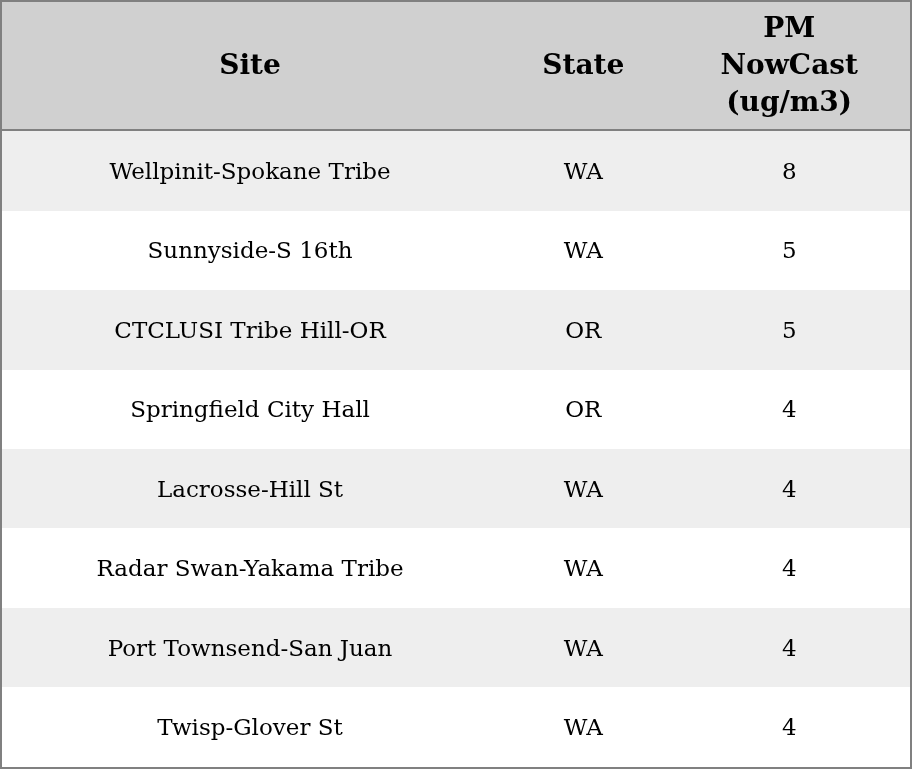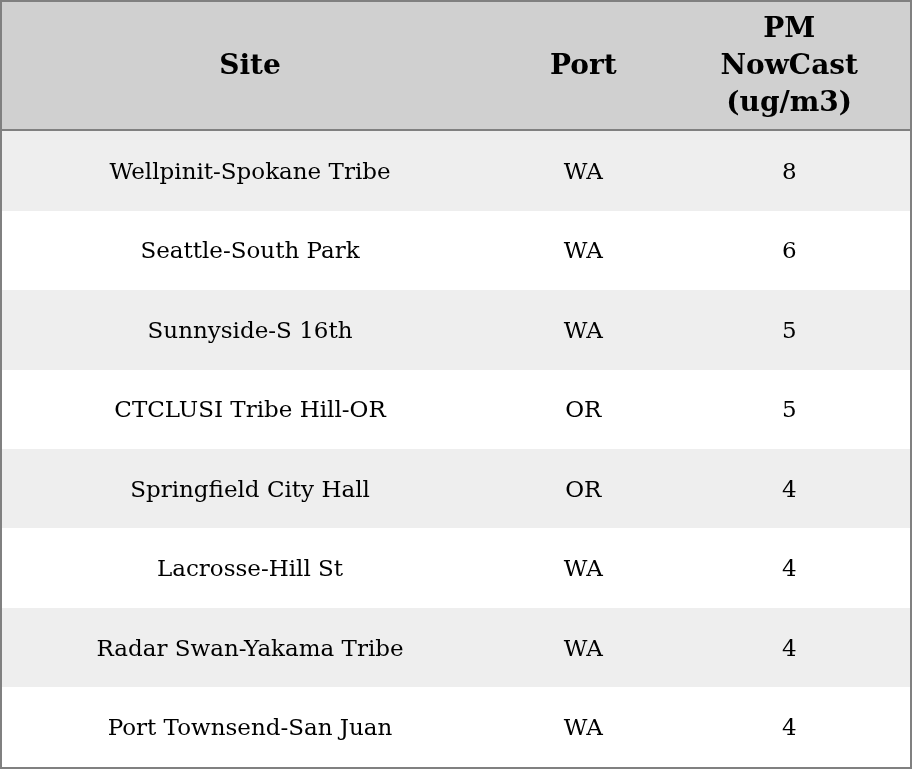--- a/index.html
+++ b/index.html
@@ -55,38 +55,33 @@
 
 <table class="pm-table">
   <colgroup>
     <col class="col-site">
     <col class="col-state">
     <col class="col-pm">
   </colgroup>
   <thead>
     <tr>
       <th>Site</th>
-      <th>Port</th>
+      <th>State</th>
       <th class="pm-header">PM
 NowCast
 (ug/m3)</th>
     </tr>
   </thead>
   <tbody>
   <tr>
     <td>Wellpinit-Spokane Tribe</td>
     <td>WA</td>
     <td>8</td>
   </tr>
 
-  <tr>
-    <td>Seattle-South Park</td>
-    <td>WA</td>
-    <td>6</td>
-  </tr>
 
   <tr>
     <td>Sunnyside-S 16th</td>
     <td>WA</td>
     <td>5</td>
   </tr>
 
   <tr>
     <td>CTCLUSI Tribe Hill-OR</td>
     <td>OR</td>
@@ -112,14 +107,19 @@
     <td>4</td>
   </tr>
 
 
   <tr>
     <td>Port Townsend-San Juan</td>
     <td>WA</td>
     <td>4</td>
   </tr>
 
+  <tr>
+    <td>Twisp-Glover St</td>
+    <td>WA</td>
+    <td>4</td>
+  </tr>
 </tbody>
 </table>
 
 </body></html>

